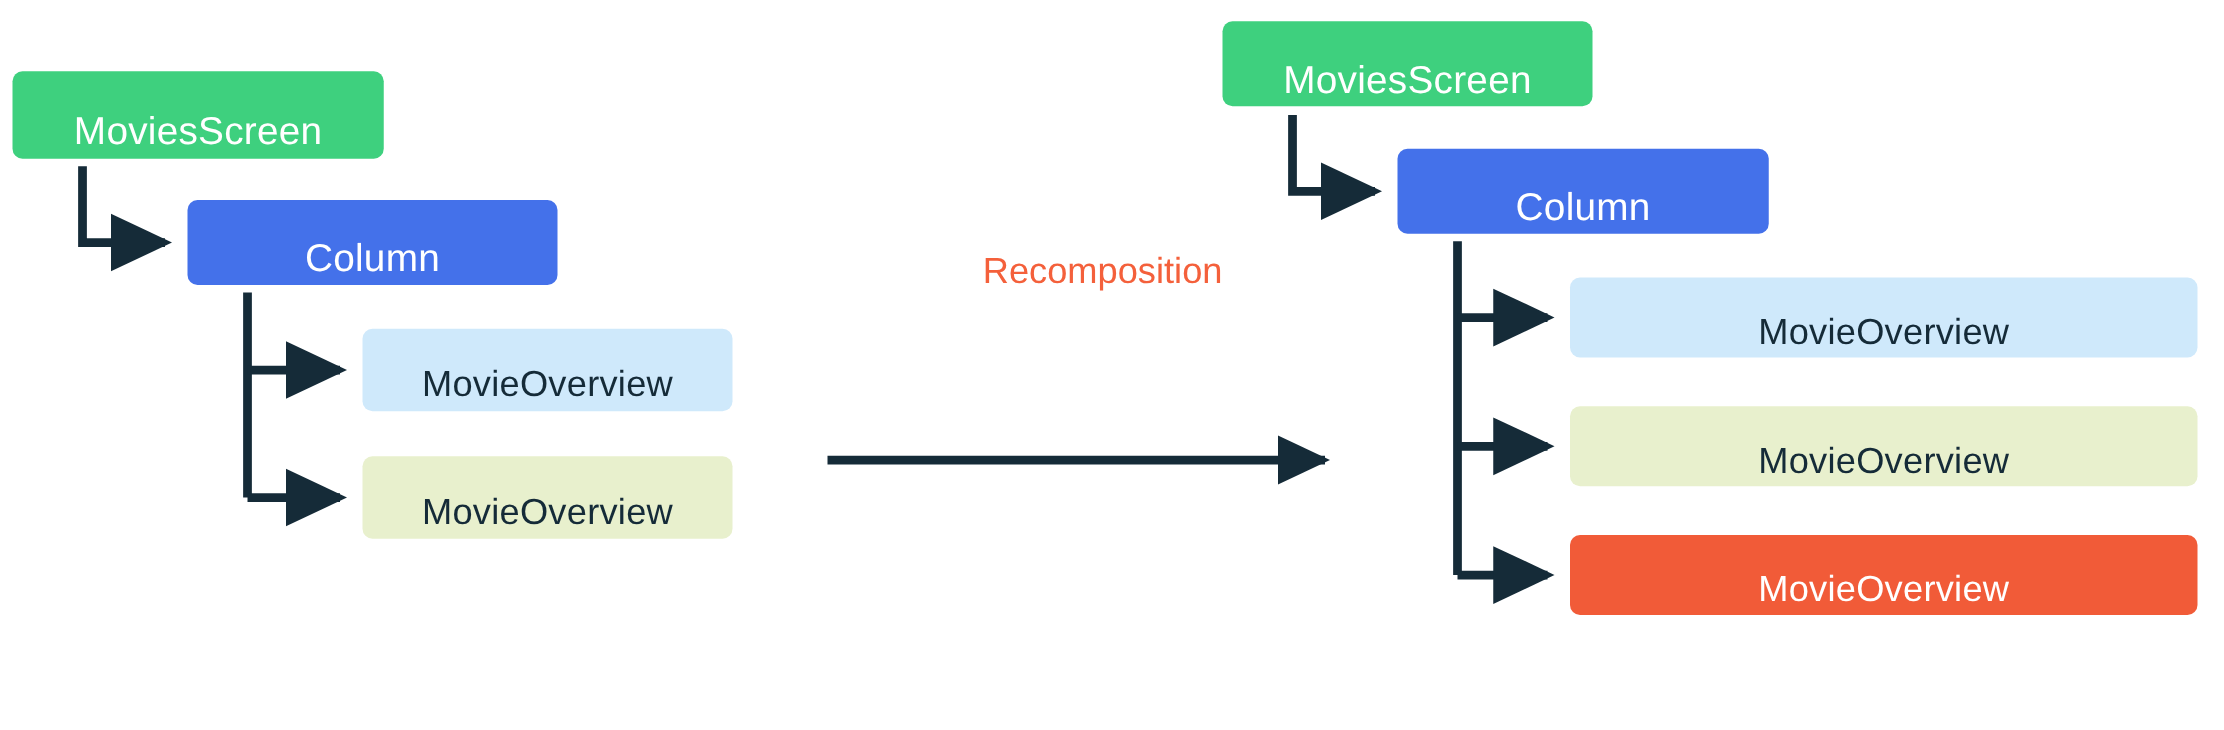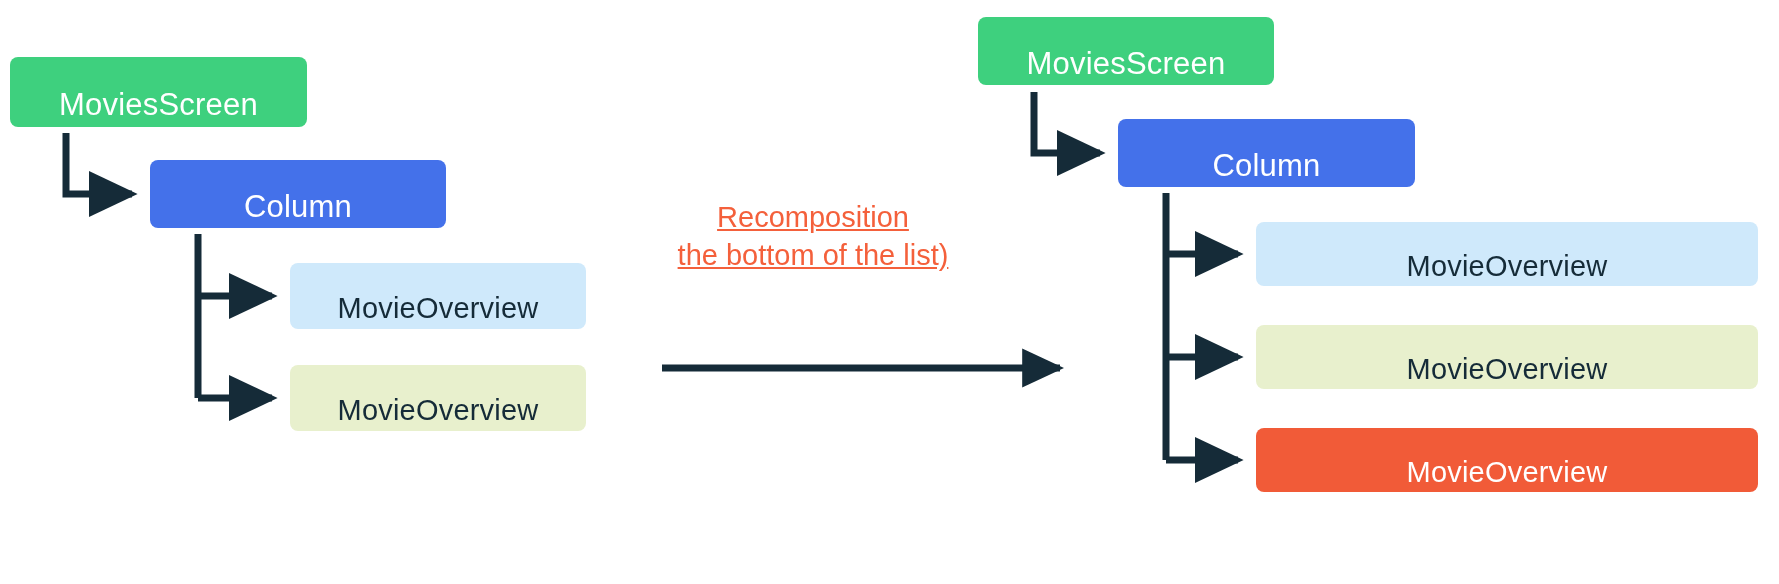--- a/index.html
+++ b/index.html
@@ -104,25 +104,24 @@
     width: 1779px;
     height: 584px;
     pointer-events: none;
   }
   
   #transition-caption {
     position: absolute;
     left: 648px;
     top: 198px;
     width: 330px;
-    text-align: center;
+    text-align: right;
     color: #F4603B;
     font-size: 29px;
     line-height: 1.32;
-    text-decoration: underline;
   }
   #transition-caption .cap-line {
     display: block;
     white-space: nowrap;
   }
 </style>
 </head>
 <body>
 
 <div id="canvas">
@@ -169,21 +168,20 @@
   <div class="node" id="l-movie-overview-1">
     <span class="node-label">MovieOverview</span>
   </div>
 
   <div class="node" id="l-movie-overview-2">
     <span class="node-label">MovieOverview</span>
   </div>
 
   <div id="transition-caption">
     <span class="cap-line">Recomposition</span>
-    <span class="cap-line">the bottom of the list)</span>
   </div>
 
   <div class="node" id="r-movies-screen">
     <span class="node-label">MoviesScreen</span>
   </div>
 
   <div class="node" id="r-column">
     <span class="node-label">Column</span>
   </div>
 

